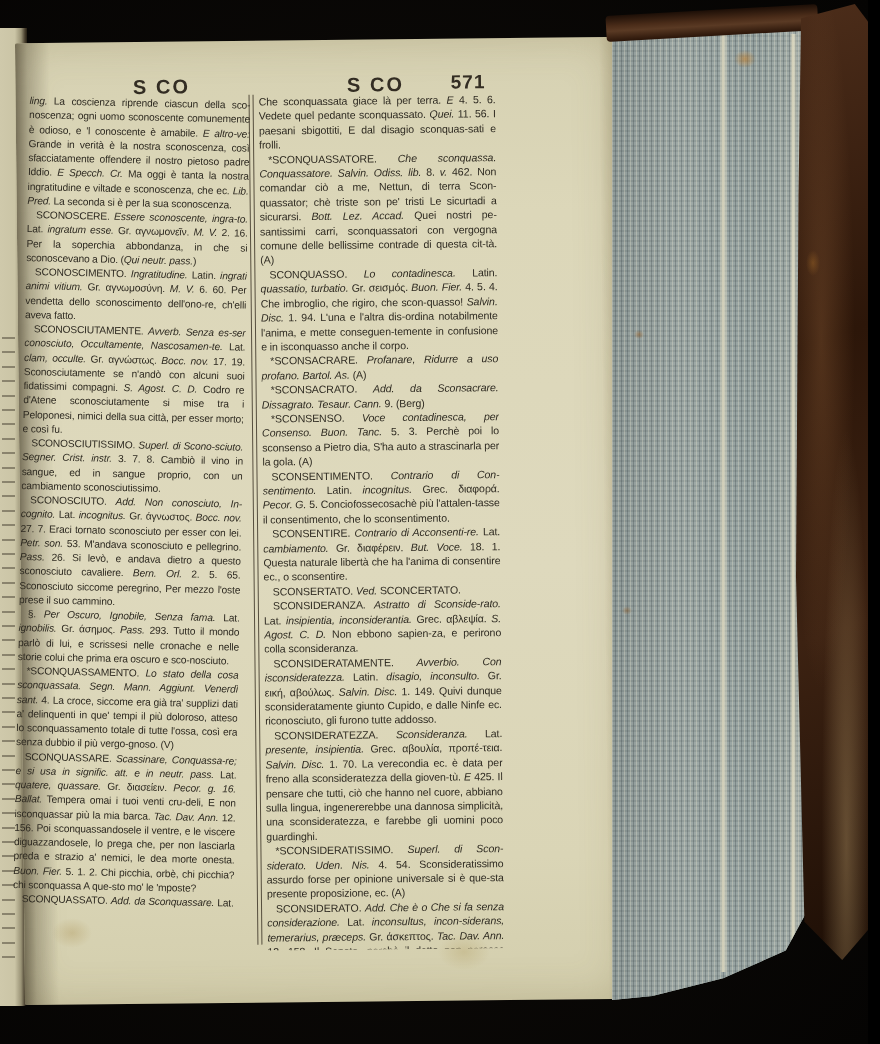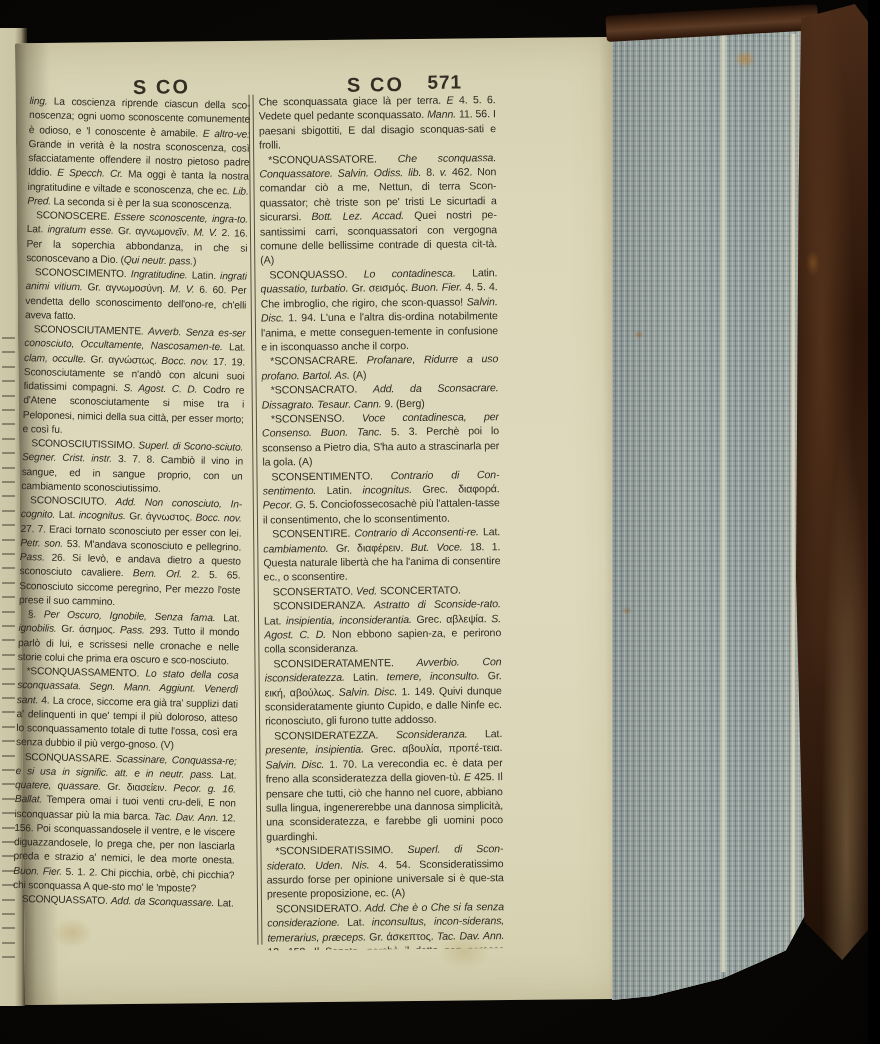--- a/index.html
+++ b/index.html
@@ -23,21 +23,21 @@
     box-shadow:inset 0 0 40px rgba(120,105,60,.25);}
   .page::before{content:"";position:absolute;inset:0;
     background:linear-gradient(90deg,rgba(35,27,12,.5) 0,rgba(35,27,12,.22) 12px,rgba(35,27,12,0) 34px),
                linear-gradient(270deg,rgba(130,118,82,.28) 0,rgba(130,118,82,0) 14px);
     border-radius:inherit;pointer-events:none;}
 
   .running-head{position:absolute;top:34px;font-size:20px;letter-spacing:2px;
     color:#332d23;font-weight:bold;}
   .hdr-left{left:86px;width:120px;text-align:center;}
   .hdr-right{left:298px;width:124px;text-align:center;}
-  .page-num{position:absolute;top:33px;left:412px;width:58px;text-align:left;
+  .page-num{position:absolute;top:33px;left:412px;width:58px;text-align:right;
     font-size:19px;letter-spacing:1px;color:#332d23;font-weight:bold;}
 
   .col{position:absolute;overflow:hidden;color:#2e2a21;text-align:justify;}
   .col p{margin:0;text-indent:9px;}
   .col p:first-child{text-indent:0;}
   .col-left{left:14px;top:58px;width:221px;height:812px;
     font-size:10.2px;line-height:14.25px;letter-spacing:-0.15px;
     transform-origin:100% 0;transform:rotate(1.8deg);}
   .col-right{left:243px;top:54px;width:237px;height:856px;
     font-size:10.6px;line-height:14.4px;letter-spacing:-0.1px;}
@@ -100,31 +100,31 @@
         <p>SCONOSCIUTAMENTE. <i>Avverb. Senza es-ser conosciuto, Occultamente, Nascosamen-te.</i> Lat. <i>clam, occulte.</i> Gr. αγνώστως. <i>Bocc. nov.</i> 17. 19. Sconosciutamente se n'andò con alcuni suoi fidatissimi compagni. <i>S. Agost. C. D.</i> Codro re d'Atene sconosciutamente si mise tra i Peloponesi, nimici della sua città, per esser morto; e così fu.</p>
         <p>SCONOSCIUTISSIMO. <i>Superl. di Scono-sciuto. Segner. Crist. instr.</i> 3. 7. 8. Cambiò il vino in sangue, ed in sangue proprio, con un cambiamento sconosciutissimo.</p>
         <p>SCONOSCIUTO. <i>Add. Non conosciuto, In-cognito.</i> Lat. <i>incognitus.</i> Gr. άγνωστος. <i>Bocc. nov.</i> 27. 7. Eraci tornato sconosciuto per esser con lei. <i>Petr. son.</i> 53. M'andava sconosciuto e pellegrino. <i>Pass.</i> 26. Si levò, e andava dietro a questo sconosciuto cavaliere. <i>Bern. Orl.</i> 2. 5. 65. Sconosciuto siccome peregrino, Per mezzo l'oste prese il suo cammino.</p>
         <p>§. <i>Per Oscuro, Ignobile, Senza fama.</i> Lat. <i>ignobilis.</i> Gr. άσημος. <i>Pass.</i> 293. Tutto il mondo parlò di lui, e scrissesi nelle cronache e nelle storie colui che prima era oscuro e sco-nosciuto.</p>
         <p>*SCONQUASSAMENTO. <i>Lo stato della cosa sconquassata. Segn. Mann. Aggiunt. Venerdì sant.</i> 4. La croce, siccome era già tra' supplizi dati a' delinquenti in que' tempi il più doloroso, atteso lo sconquassamento totale di tutte l'ossa, così era senza dubbio il più vergo-gnoso. (V)</p>
         <p>SCONQUASSARE. <i>Scassinare, Conquassa-re; e si usa in signific. att. e in neutr. pass.</i> Lat. <i>quatere, quassare.</i> Gr. διασείειν. <i>Pecor. g. 16. Ballat.</i> Tempera omai i tuoi venti cru-deli, E non isconquassar più la mia barca. <i>Tac. Dav. Ann.</i> 12. 156. Poi sconquassandosele il ventre, e le viscere diguazzandosele, lo prega che, per non lasciarla preda e strazio a' nemici, le dea morte onesta. <i>Buon. Fier.</i> 5. 1. 2. Chi picchia, orbè, chi picchia? chi sconquassa A que-sto mo' le 'mposte?</p>
         <p>SCONQUASSATO. <i>Add. da Sconquassare.</i> Lat. <i>disjectus, jactatus, corruptus, quassatus.</i> Gr. διασεσεισμένος. <i>Serd. Stor. Ind.</i> 8. 289. Per-ciò che nè i marinari nè le vele erano bastanti a tre navi, ne abbruciarono una che era più scon-quassata. <i>Buon. Fier.</i> 3. 2. 9. Qual fosse già l'altezza Della torre del capo de' superbi ec.,</p>
       </div>
 
     <div class="col col-right">
-        <p>Che sconquassata giace là per terra. <i>E</i> 4. 5. 6. Vedete quel pedante sconquassato. <i>Mann.</i> 11. 56. I paesani sbigottiti, E dal disagio sconquas-sati e frolli.</p>
+        <p>Che sconquassata giace là per terra. <i>E</i> 4. 5. 6. Vedete quel pedante sconquassato. <i>Quei.</i> 11. 56. I paesani sbigottiti, E dal disagio sconquas-sati e frolli.</p>
         <p>*SCONQUASSATORE. <i>Che sconquassa. Conquassatore. Salvin. Odiss. lib.</i> 8. <i>v.</i> 462. Non comandar ciò a me, Nettun, di terra Scon-quassator; chè triste son pe' tristi Le sicurtadi a sicurarsi. <i>Bott. Lez. Accad.</i> Quei nostri pe-santissimi carri, sconquassatori con vergogna comune delle bellissime contrade di questa cit-tà. (A)</p>
         <p>SCONQUASSO. <i>Lo contadinesca.</i> Latin. <i>quassatio, turbatio.</i> Gr. σεισμός. <i>Buon. Fier.</i> 4. 5. 4. Che imbroglio, che rigiro, che scon-quasso! <i>Salvin. Disc.</i> 1. 94. L'una e l'altra dis-ordina notabilmente l'anima, e mette conseguen-temente in confusione e in isconquasso anche il corpo.</p>
         <p>*SCONSACRARE. <i>Profanare, Ridurre a uso profano. Bartol. As.</i> (A)</p>
         <p>*SCONSACRATO. <i>Add. da Sconsacrare. Dissagrato. Tesaur. Cann.</i> 9. (Berg)</p>
         <p>*SCONSENSO. <i>Voce contadinesca, per Consenso. Buon. Tanc.</i> 5. 3. Perchè poi lo sconsenso a Pietro dia, S'ha auto a strascinarla per la gola. (A)</p>
         <p>SCONSENTIMENTO. <i>Contrario di Con-sentimento.</i> Latin. <i>incognitus.</i> Grec. διαφορά. <i>Pecor. G.</i> 5. Conciofossecosachè più l'attalen-tasse il consentimento, che lo sconsentimento.</p>
         <p>SCONSENTIRE. <i>Contrario di Acconsenti-re.</i> Lat. <i>cambiamento.</i> Gr. διαφέρειν. <i>But. Voce.</i> 18. 1. Questa naturale libertà che ha l'anima di consentire ec., o sconsentire.</p>
         <p>SCONSERTATO. <i>Ved.</i> SCONCERTATO.</p>
         <p>SCONSIDERANZA. <i>Astratto di Sconside-rato.</i> Lat. <i>insipientia, inconsiderantia.</i> Grec. αβλεψία. <i>S. Agost. C. D.</i> Non ebbono sapien-za, e perirono colla sconsideranza.</p>
-        <p>SCONSIDERATAMENTE. <i>Avverbio. Con isconsideratezza.</i> Latin. <i>temere, inconsulto.</i> Gr. εική, αβούλως. <i>Salvin. Disc.</i> 1. 149. Quivi dunque sconsideratamente giunto Cupido, e dalle Ninfe ec. riconosciuto, gli furono tutte addosso.</p>
+        <p>SCONSIDERATAMENTE. <i>Avverbio. Con isconsideratezza.</i> Latin. <i>disagio, inconsulto.</i> Gr. εική, αβούλως. <i>Salvin. Disc.</i> 1. 149. Quivi dunque sconsideratamente giunto Cupido, e dalle Ninfe ec. riconosciuto, gli furono tutte addosso.</p>
         <p>SCONSIDERATEZZA. <i>Sconsideranza.</i> Lat. <i>presente, insipientia.</i> Grec. αβουλία, προπέ-τεια. <i>Salvin. Disc.</i> 1. 70. La verecondia ec. è data per freno alla sconsideratezza della gioven-tù. <i>E</i> 425. Il pensare che tutti, ciò che hanno nel cuore, abbiano sulla lingua, ingenererebbe una dannosa simplicità, una sconsideratezza, e farebbe gli uomini poco guardinghi.</p>
         <p>*SCONSIDERATISSIMO. <i>Superl. di Scon-siderato. Uden. Nis.</i> 4. 54. Sconsideratissimo assurdo forse per opinione universale si è que-sta presente proposizione, ec. (A)</p>
         <p>SCONSIDERATO. <i>Add. Che è o Che si fa senza considerazione.</i> Lat. <i>inconsultus, incon-siderans, temerarius, præceps.</i> Gr. άσκεπτος. <i>Tac. Dav. Ann.</i> 12. 158. Il Senato, perchè il detto non paresse sconsiderato, ne fece decreto ancor più ampio. (<i>Il testo lat. ha</i> prolapsus.) <i>E Stor.</i> 3. 325. Ma ogni cosa guastò la fretta, e poi la dappocaggine di Sabino, che prese l'ar-mi sconsiderato. (<i>Qui in forza d'avverbio, per</i> Isconsideratamente;  temere.)</p>
       </div>
   </div>
 
   <div class="fore-edge">
     <div class="edge-streak streak-1"></div>
     <div class="edge-streak streak-2"></div>
   </div>

